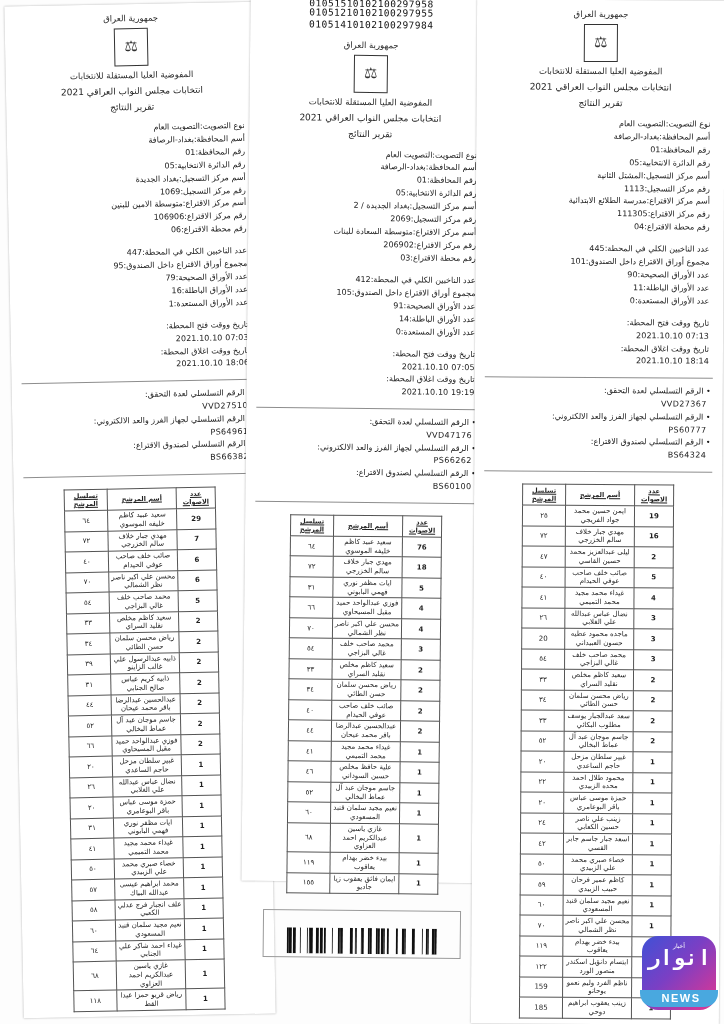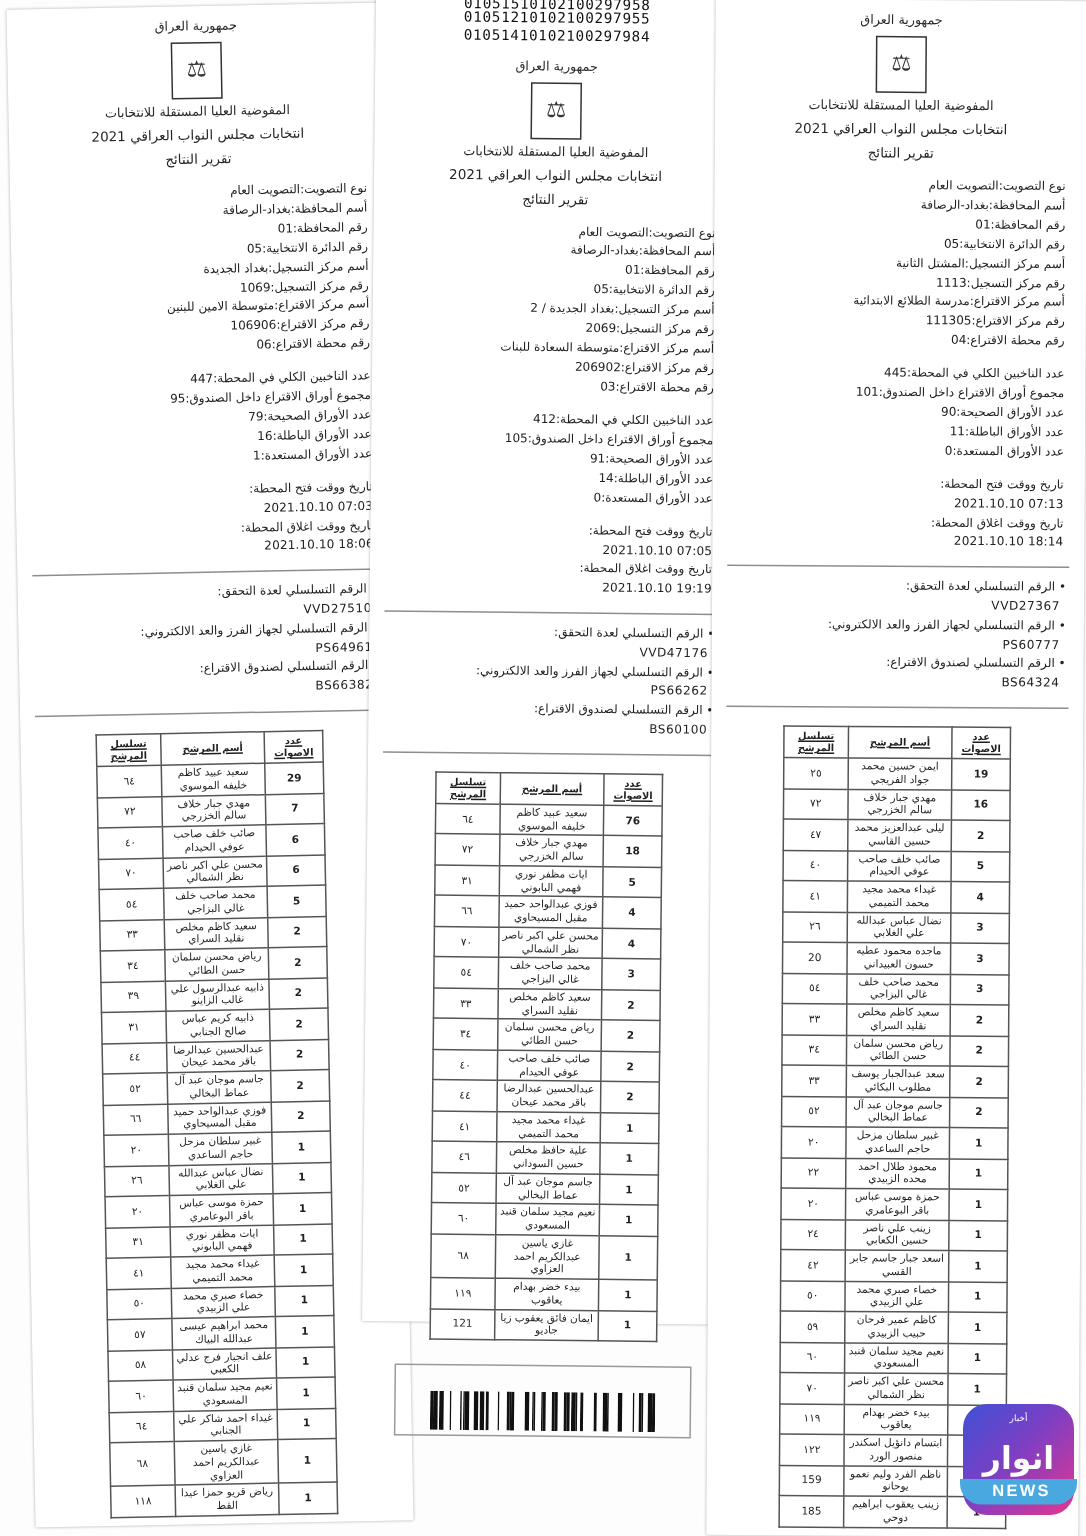--- a/index.html
+++ b/index.html
@@ -74,22 +74,22 @@
   .bc-frame{border:1px solid #9a9a9a;padding:3px 6px;}
 
   
   .wm{
     position:absolute;right:8px;bottom:14px;width:74px;height:74px;border-radius:16px;
     background:linear-gradient(135deg,#3f51d6 0%,#7b3fc4 45%,#e5368f 100%);
     display:flex;flex-direction:column;align-items:center;justify-content:flex-start;
     padding-top:6px;box-sizing:border-box;z-index:40;
   }
   .wm .wm-sm{font-size:6px;color:#fff;letter-spacing:.4px;}
-  .wm .wm-ar{font-size:21px;color:#fff;font-weight:700;line-height:1;margin-top:13px;}
-  .wm .wm-en{margin-top:3px;background:#49a8df;color:#fff;font-size:11px;font-weight:700;
+  .wm .wm-ar{font-size:21px;color:#fff;font-weight:700;line-height:1;margin-top:0;font-family:Liberation Mono, monospace;}
+  .wm .wm-en{margin-top:20px;background:#49a8df;color:#fff;font-size:11px;font-weight:700;
      letter-spacing:1.5px;border-radius:0 0 14px 14px;width:100%;text-align:center;
      padding:2px 0 3px 4px;font-family:"Liberation Sans",sans-serif;}
 </style>
 </head>
 <body>
 
 <div class="scan-bg"></div>
 
 <div id="sheets-root">
     <div class="sheet s1">
@@ -401,21 +401,21 @@
               <td class="cid">٦٨</td>
             </tr>
             <tr>
               <td class="votes">1</td>
               <td class="cname">بيدء خضر بهدام يعاقوب</td>
               <td class="cid">١١٩</td>
             </tr>
             <tr>
               <td class="votes">1</td>
               <td class="cname">ايمان فائق يعقوب زيا جاديو</td>
-              <td class="cid">121</td>
+              <td class="cid">١٥٥</td>
             </tr>
           </tbody>
         </table>
       </div>
       <div class="bc-frame" style="margin:16px 22px 10px 22px;">
         <div class="barcode" style="width:150px;">
           <span style="width:2px;background:#111"></span>
           <span style="width:3px;background:#111"></span>
           <span style="width:3px;background:#fff"></span>
           <span style="width:1px;background:#111"></span>

